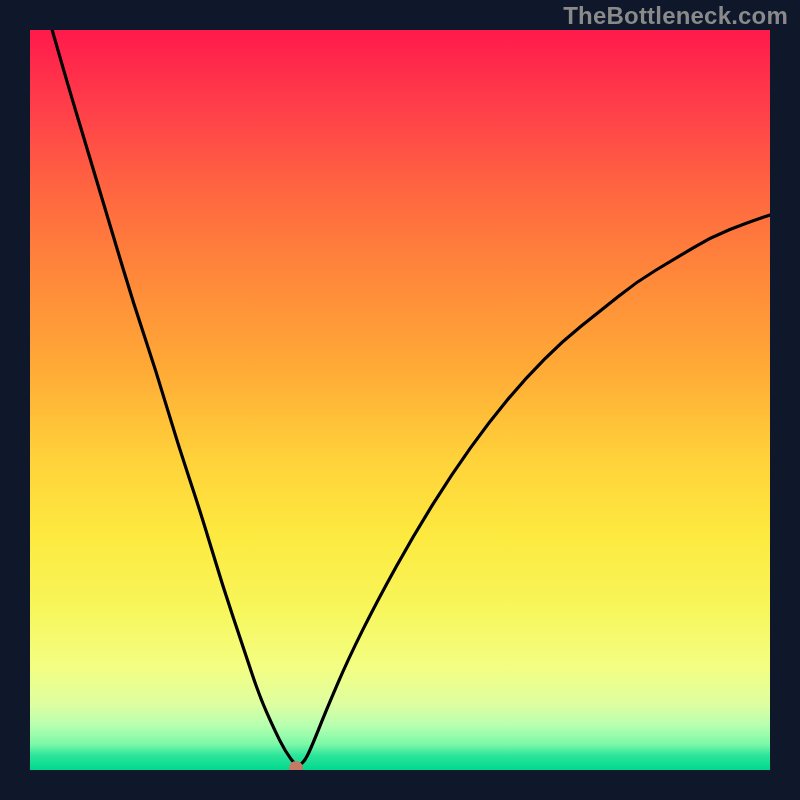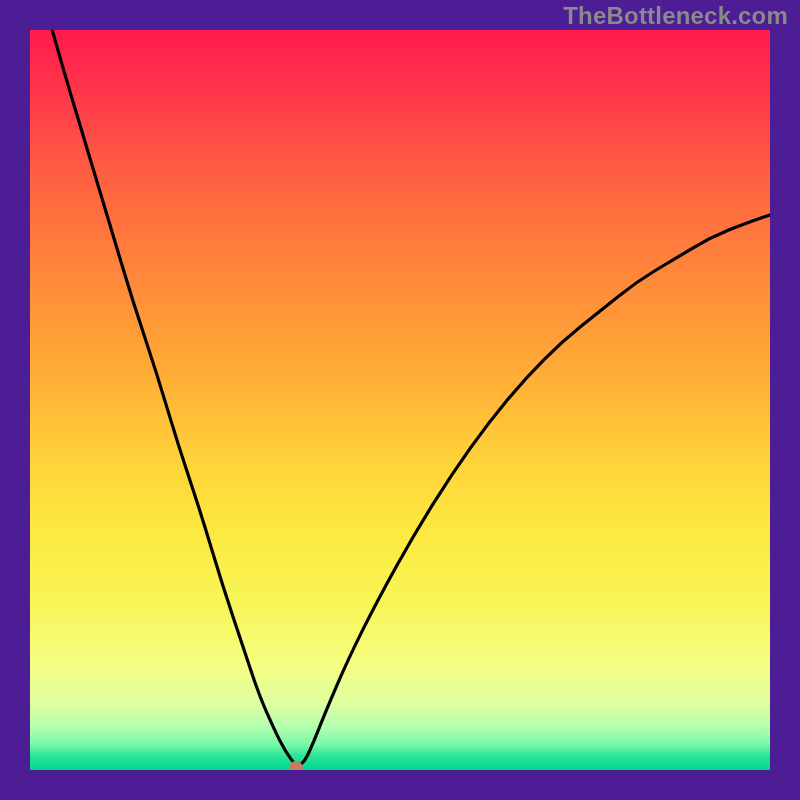--- a/index.html
+++ b/index.html
@@ -8,21 +8,21 @@
     width: 800px;
     height: 800px;
     background: #000;
     font-family: Arial, Helvetica, sans-serif;
     overflow: hidden;
   }
   .frame {
     position: relative;
     width: 800px;
     height: 800px;
-    background: #4c1d95;
+    background: #0f172a;
   }
   .watermark {
     position: absolute;
     top: 2px;
     right: 12px;
     color: #8a8a8a;
     font-size: 24px;
     font-weight: 600;
     letter-spacing: 0.2px;
     z-index: 5;

